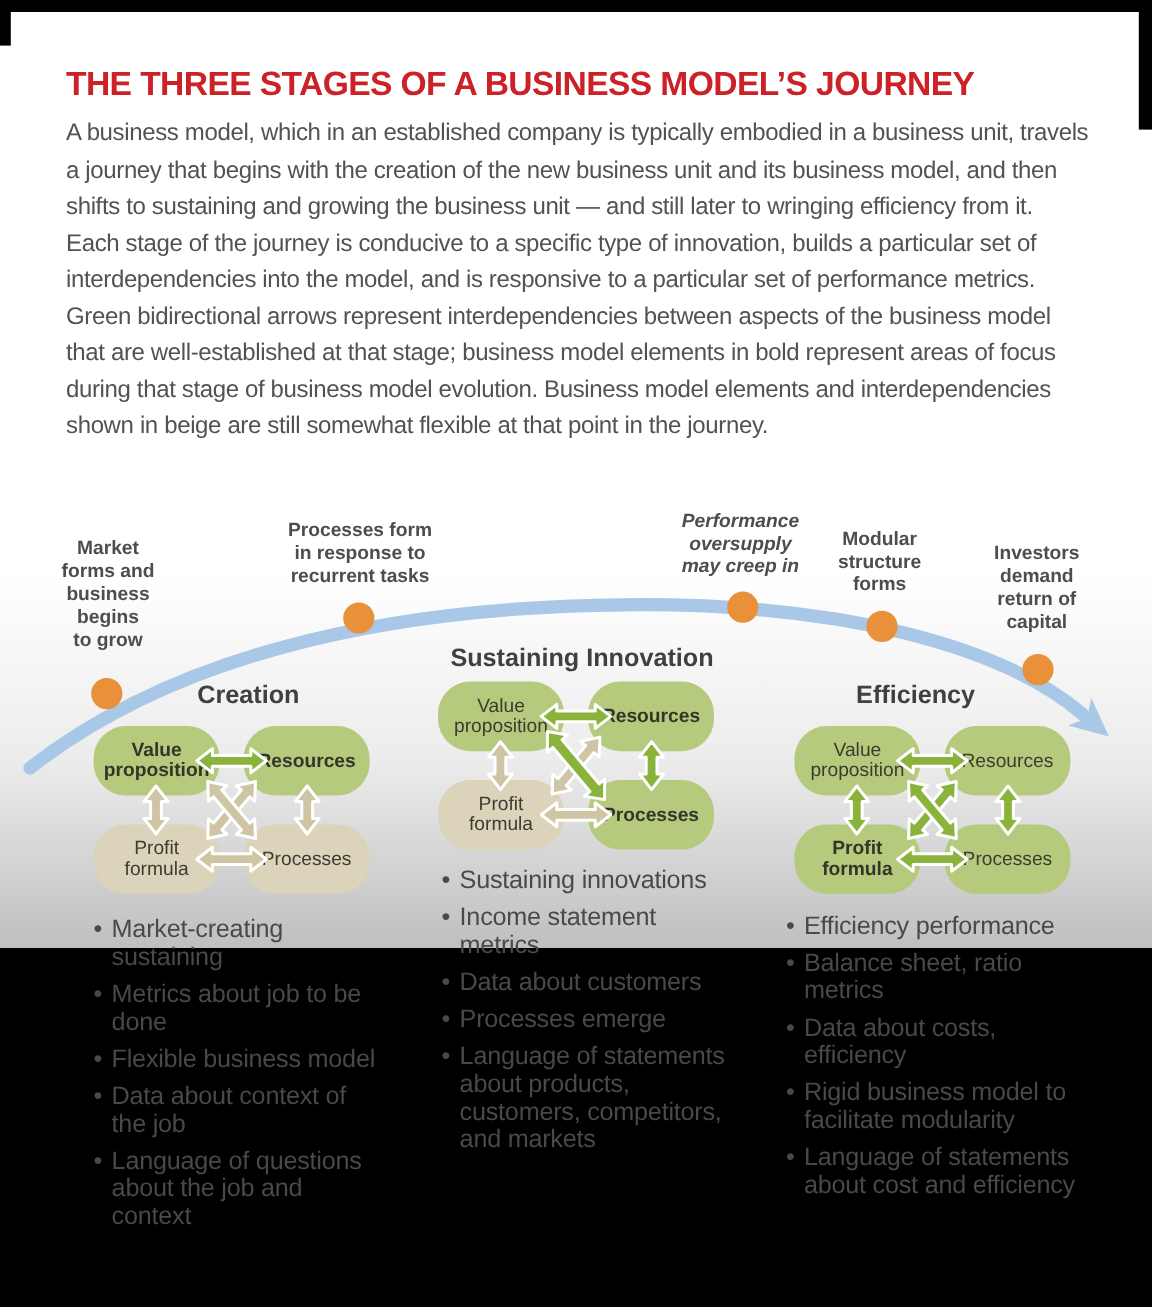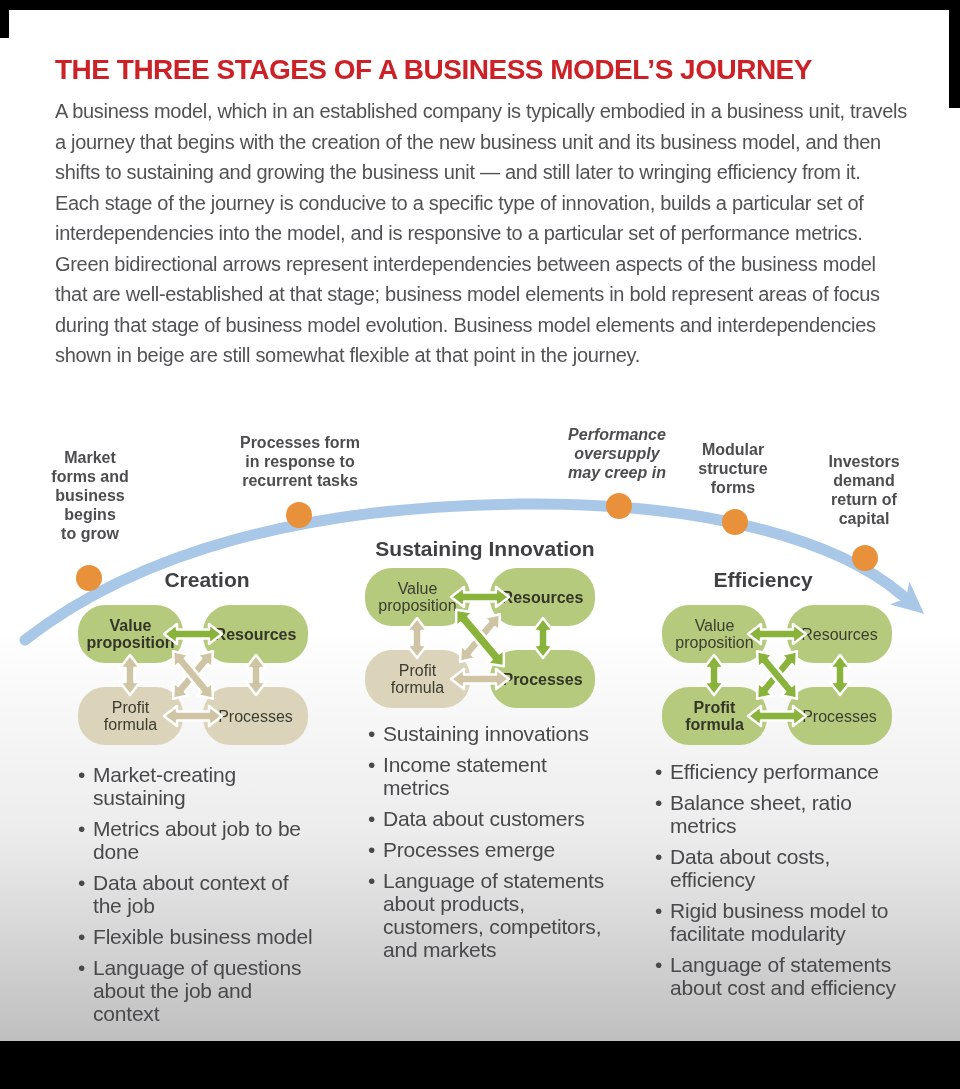--- a/index.html
+++ b/index.html
@@ -1,17 +1,17 @@
 <!DOCTYPE html>
 <html><head>
 <meta charset="utf-8">
 <style>
   html,body{margin:0;padding:0;width:960px;height:1089px;background:#000;overflow:hidden;
     font-family:"Liberation Sans", sans-serif;}
-  .page{position:absolute;left:0;top:10px;width:960px;height:1031px;
+  .page{position:absolute;left:0;top:10px;width:960px;height:780px;
     background:linear-gradient(180deg,#ffffff 0%,#ffffff 60%,#ececec 80%,#bfbfbf 100%);}
   .notch{position:absolute;background:#000;z-index:9;}
   .notch-left{left:0;top:0;width:9px;height:38px;}
   .notch-right{right:0;top:0;width:11px;height:108px;}
 
   .title{position:absolute;left:55px;top:44px;width:860px;margin:0;
     font-size:28px;font-weight:700;letter-spacing:-0.5px;color:#cb2127;}
   .intro{position:absolute;left:55px;top:86px;width:852px;margin:0;
     font-size:20px;line-height:30.5px;letter-spacing:-0.3px;color:#515254;}
 
@@ -178,22 +178,22 @@
         <use href="#da58" transform="translate(115,111)" class="arr green"></use>
         <use href="#da62" transform="translate(115,70) rotate(-50)" class="arr green"></use>
         <use href="#da62" transform="translate(115,70) rotate(50)" class="arr green"></use>
         <use href="#da58" transform="translate(115,29)" class="arr green"></use>
       </svg>
     </div>
 
     <ul class="bullets" style="left:78px;top:753px;width:240px;">
       <li>Market-creating sustaining</li>
       <li>Metrics about job to be done</li>
+      <li>Flexible business model</li>
       <li>Data about context of the job</li>
-      <li>Flexible business model</li>
       <li>Language of questions about the job and context</li>
     </ul>
 
     <ul class="bullets" style="left:368px;top:712px;width:240px;">
       <li>Sustaining innovations</li>
       <li>Income statement metrics</li>
       <li>Data about customers</li>
       <li>Processes emerge</li>
       <li>Language of statements about products, customers, competitors, and markets</li>
     </ul>

